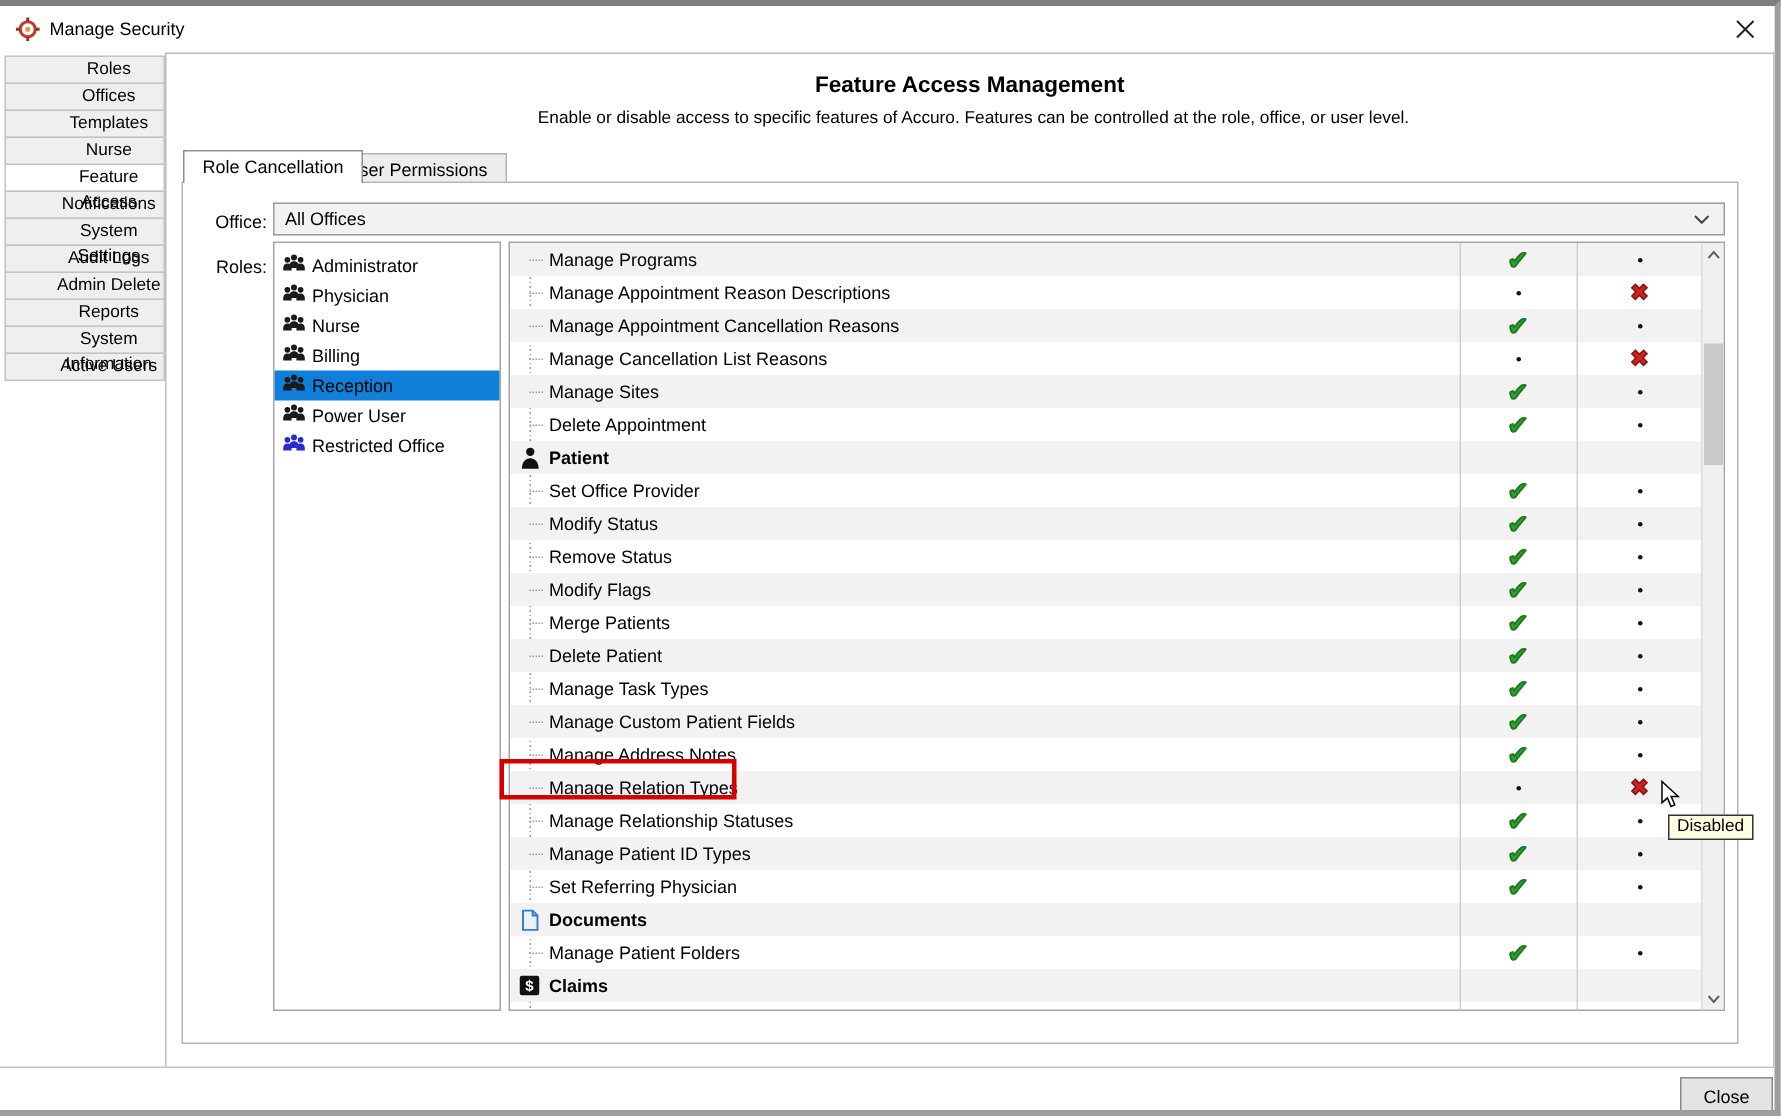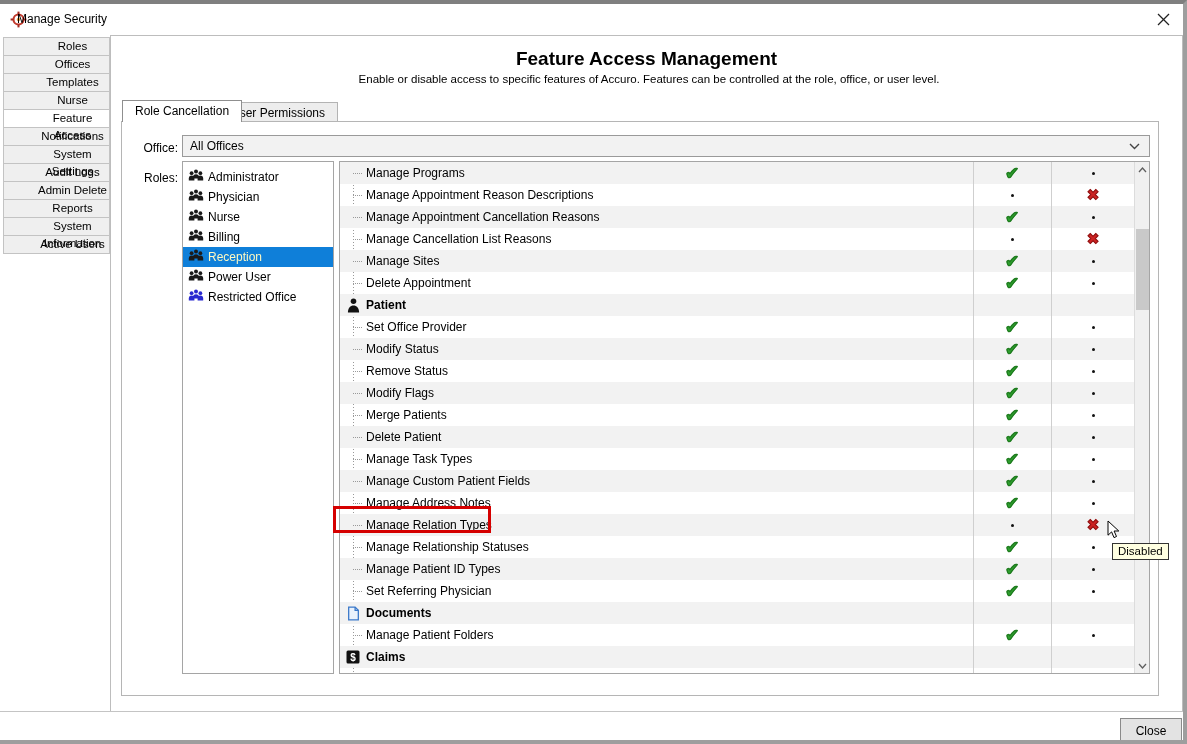--- a/index.html
+++ b/index.html
@@ -6,55 +6,55 @@
   html,body { width:1187px; height:744px; font-family:"Liberation Sans", sans-serif; }
   body { background:#6f6f6f; }
   .window {
     position:relative; width:1187px; height:744px; background:#fff;
     border-top:4px solid #7f7f7f; border-right:4px solid #9e9e9e; border-bottom:4px solid #9e9e9e;
     overflow:hidden; font-size:12px; color:#000;
   }
   
   .titlebar { position:absolute; left:0; top:0; right:0; height:31px; background:#fff; }
   .app-icon { position:absolute; left:10px; top:7px; width:17px; height:17px; }
-  .title-text { position:absolute; left:17px; top:8px; font-size:12px; }
+  .title-text { position:absolute; left:33px; top:8px; font-size:12px; }
   .close-x { position:absolute; right:12px; top:8px; width:15px; height:15px; cursor:pointer; }
   
   .sidebar { position:absolute; left:3px; top:33px; width:107px; }
   .side-item {
     height:19px; line-height:17px; text-align:center; background:#efefef;
     border:1px solid #c3c3c3; margin-top:-1px; font-size:11.5px; cursor:pointer;padding-left:32px;
   }
   .side-item:first-child { margin-top:0; }
   .side-item.sel { background:#ffffff; }
   
   .content-box {
     position:absolute; left:110px; top:31px; width:1073px; height:676px;
     border:1px solid #bdbdbd; border-bottom:none; background:#fff;
   }
-  .fam-title { position:absolute; left:0; right:0; top:12px; text-align:center; font-size:19px; font-weight:bold; }
+  .fam-title { position:absolute; left:0; right:0; top:12px; text-align:center; font-size:15px; font-weight:bold; }
   .fam-subtitle { position:absolute; left:5px; right:0; top:37px; text-align:center; font-size:11.5px; }
   
   .tab { position:absolute; padding:0 12px; line-height:20px; font-size:12px; cursor:pointer; }
   .tab.active { left:11px; top:64px; height:22px; background:#fff; border:1px solid #8f8f8f; border-bottom:none; z-index:3; }
   .tab.inactive { left:107px; top:66px; height:20px; background:#ededed; border:1px solid #b3b3b3; border-bottom:none; z-index:1; }
   .tab-panel { position:absolute; left:10px; top:85px; width:1038px; height:575px; border:1px solid #b5b5b5; background:#fff; z-index:2; }
   
   .office-label { position:absolute; left:8px; top:19px; width:48px; text-align:right; }
   .office-select {
     position:absolute; left:60px; top:13px; width:968px; height:22px; background:#f2f2f2;
     border:1px solid #9a9a9a; line-height:20px; padding-left:7px; cursor:pointer;
   }
   .office-chevron { position:absolute; right:9px; top:7px; width:11px; height:7px; }
   
   .roles-label { position:absolute; left:8px; top:49px; width:48px; text-align:right; }
   .roles-list { position:absolute; left:60px; top:39px; width:152px; height:513px; border:1px solid #a5a5a5; background:#fff; padding-top:5px; }
   .role-item { height:20px; display:flex; align-items:center; padding-left:5px; cursor:pointer; }
   .role-item .ric { width:16px; height:14px; margin-right:4px; flex:0 0 16px; }
-  .role-item.sel { background:var(--sel-blue,#0f7fd9); color:#fef9c3; }
+  .role-item.sel { background:var(--sel-blue,#0f7fd9); color:#000000; }
   
   .ftable { position:absolute; left:217px; top:39px; width:811px; height:513px; border:1px solid #a5a5a5; background:#fff; overflow:hidden; }
   .frows { position:absolute; left:0; top:0; right:15px; }
   .frow { position:relative; height:22px; }
   .frow.gray { background:#f2f2f2; }
   .tree-vline { position:absolute; left:13px; top:2px; bottom:0; width:1px;
     background:repeating-linear-gradient(to bottom,#999 0 1px,transparent 1px 3px); z-index:0; }
   .stub { position:absolute; left:13px; top:11px; width:9px; border-top:1px dotted #999; }
   .flabel { position:absolute; left:26px; top:4px; font-size:12px; white-space:nowrap; z-index:1; }
   .frow.header .flabel { font-weight:bold; }

